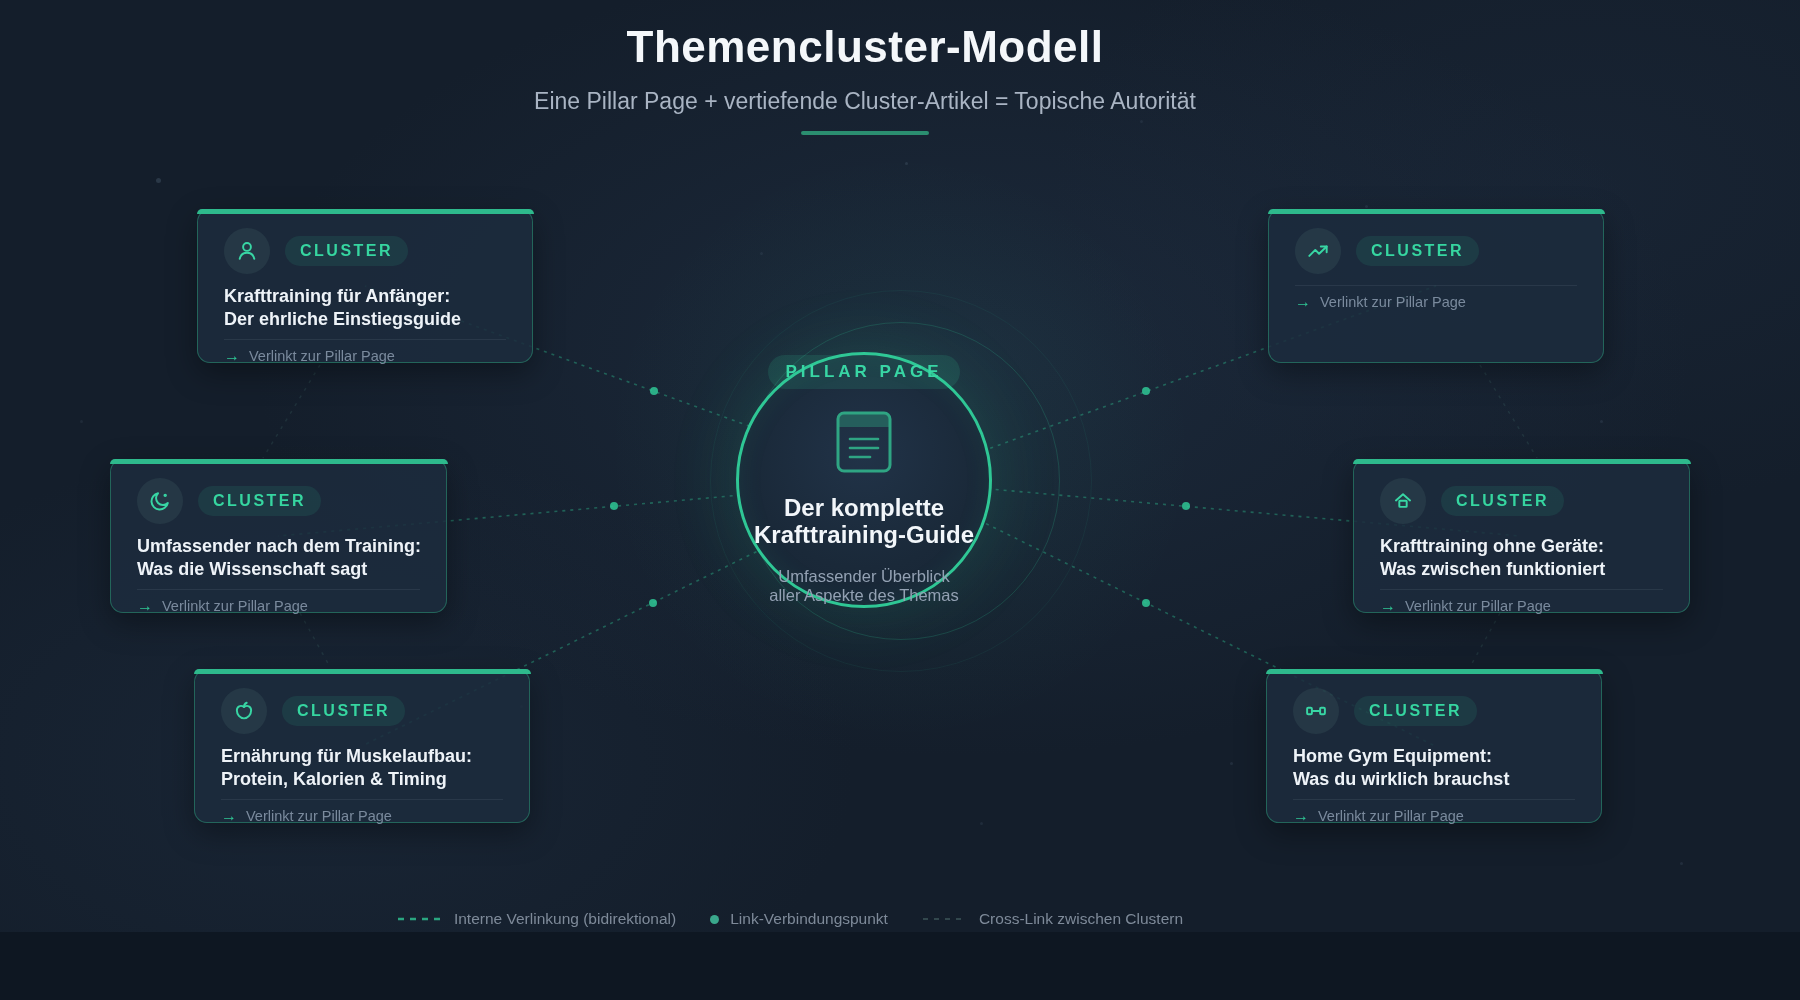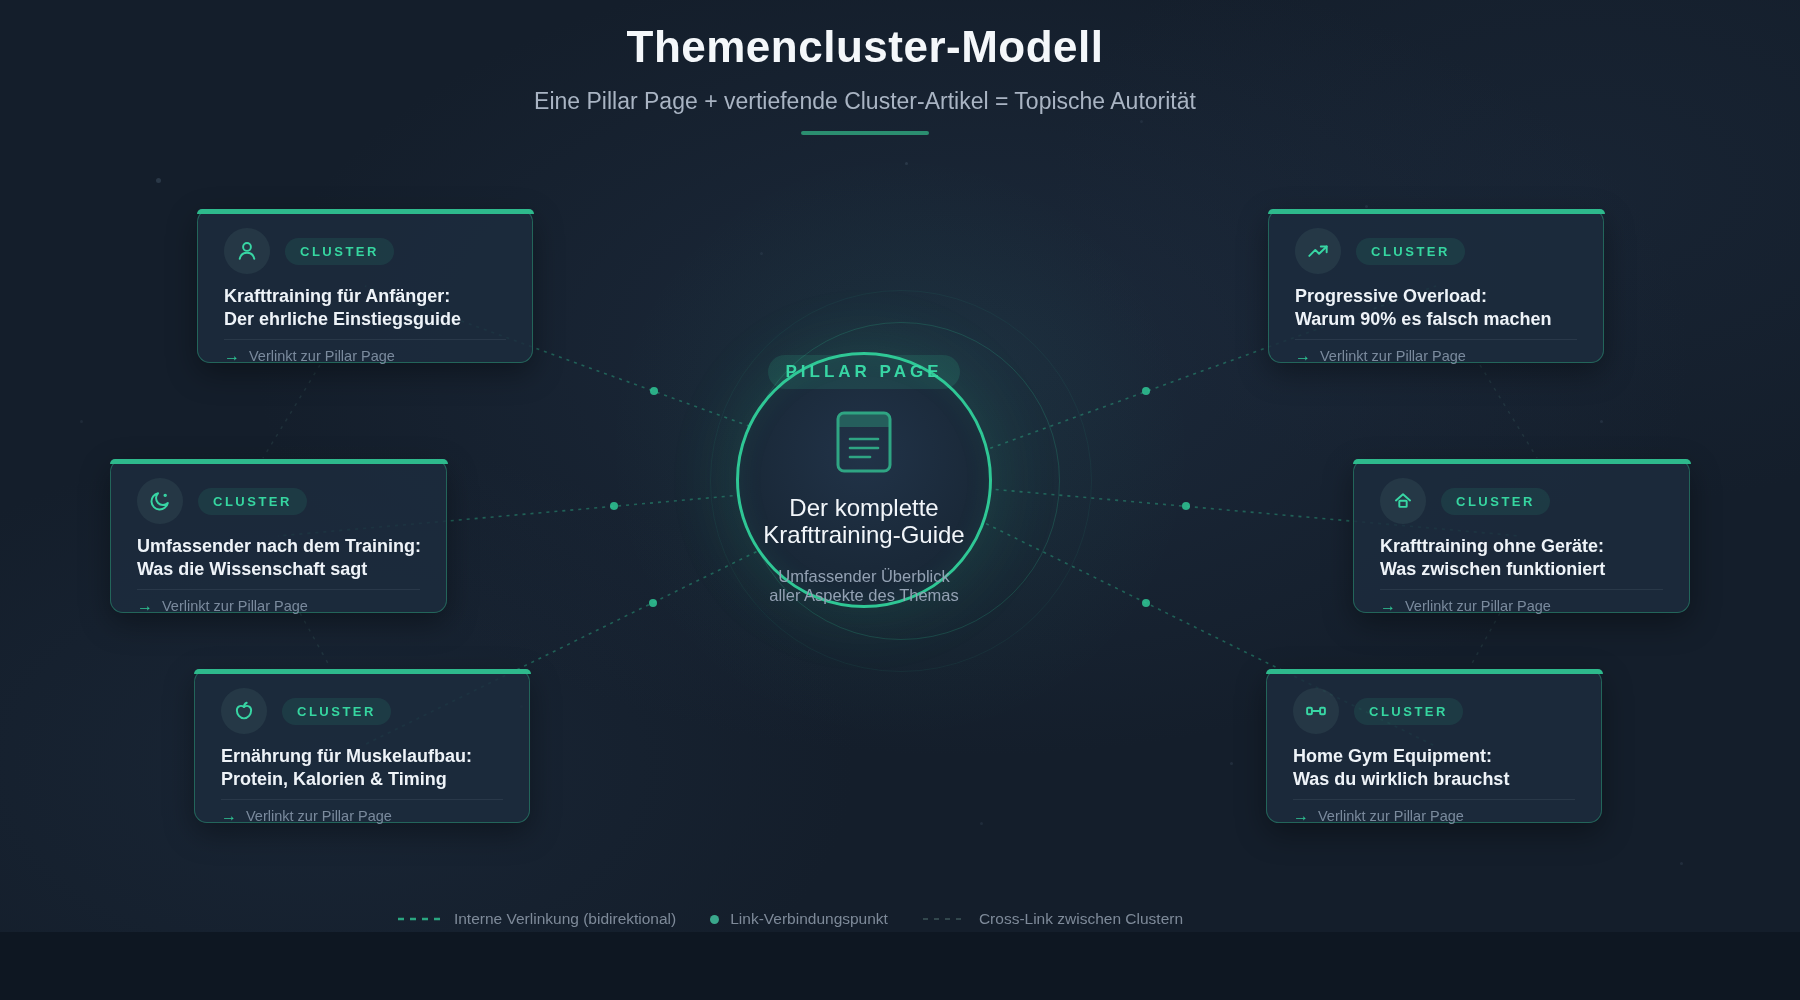--- a/index.html
+++ b/index.html
@@ -33,32 +33,32 @@
   .halo-1{left:742px;top:322px;width:316px;height:316px;border:1.5px solid rgba(47,199,149,0.20);}
   .halo-2{left:710px;top:290px;width:380px;height:380px;border:1px solid rgba(47,199,149,0.07);}
   .pillar{position:absolute;left:736px;top:352px;width:256px;height:256px;border-radius:50%;
     border:3px solid #2fc795;box-sizing:border-box;
     background:radial-gradient(circle at 50% 40%, #213348 0%, #1a2939 58%, #172434 100%);
     box-shadow:0 0 70px rgba(47,199,149,0.16),0 0 24px rgba(47,199,149,0.10) inset;
     display:flex;flex-direction:column;align-items:center;justify-content:space-between;text-align:center;}
   .pillar-badge{font-size:17px;font-weight:bold;letter-spacing:4px;color:#38d6a4;
     background:rgba(56,214,164,0.13);padding:7px 17px;border-radius:18px;}
   .doc-icon{margin-top:9px;}
-  .pillar-title{margin-top:7px;font-size:24px;line-height:27px;font-weight:normal;color:#f2f6fa;}
+  .pillar-title{margin-top:7px;font-size:24px;line-height:27px;font-weight:bold;color:#f2f6fa;}
   .pillar-sub{margin-top:6px;font-size:16.5px;line-height:19px;color:#93a1b3;}
   
   .card{position:absolute;width:336px;height:154px;box-sizing:border-box;
     background:rgba(28,43,61,0.85);border:1.5px solid rgba(52,211,153,0.35);border-radius:13px;
     padding:18px 26px 12px;box-shadow:0 10px 30px rgba(0,0,0,0.35);}
   .card::before{content:"";position:absolute;top:-1.5px;left:-1.5px;right:-1.5px;height:5px;
     background:#2eb98c;border-radius:13px 13px 0 0;}
   .card-head{display:flex;align-items:center;gap:15px;margin-bottom:11px;}
   .icon-wrap{width:46px;height:46px;border-radius:50%;background:rgba(125,185,170,0.10);
     display:flex;align-items:center;justify-content:center;flex:none;}
-  .badge{background:rgba(52,211,153,0.10);color:#36d6a0;font-size:13px;font-weight:bold;
+  .badge{background:rgba(52,211,153,0.10);color:#36d6a0;font-size:16px;font-weight:bold;
     letter-spacing:2.5px;padding:6px 15px;border-radius:15px;}
   .card-title{font-size:18px;font-weight:bold;color:#eef3f8;line-height:1.26;white-space:nowrap;}
   .card-link{margin-top:9px;padding-top:8px;border-top:1px solid rgba(148,163,184,0.12);
     font-size:14.5px;color:#7a8a9d;display:flex;align-items:center;gap:9px;}
   .card-link .arrow{color:#2fc795;font-size:16px;line-height:1;}
   .card-tl{left:197px;top:209px;}
   .card-tr{left:1268px;top:209px;}
   .card-ml{left:110px;top:459px;width:337px;}
   .card-mr{left:1353px;top:459px;width:337px;}
   .card-bl{left:194px;top:669px;}
@@ -147,24 +147,20 @@
   <div class="card card-tr">
     <div class="card-head">
       <span class="icon-wrap">
         <svg class="icon-svg" width="26" height="26" viewBox="0 0 24 24">
             <path d="M4 16.5 9.5 11l3.5 3.5L20 7.8"></path>
             <path d="M14.6 7.8H20v5.4"></path>
           </svg>
       </span>
       <span class="badge">CLUSTER</span>
     </div>
-    <div class="card-title">
-      <div>Progressive Overload:</div>
-      <div>Warum 90% es falsch machen</div>
-    </div>
     <div class="card-link">
       <span class="arrow">→</span>
       <span>Verlinkt zur Pillar Page</span>
     </div>
   </div>
 
   <div class="card card-ml">
     <div class="card-head">
       <span class="icon-wrap">
         <svg class="icon-svg" width="26" height="26" viewBox="0 0 24 24">

